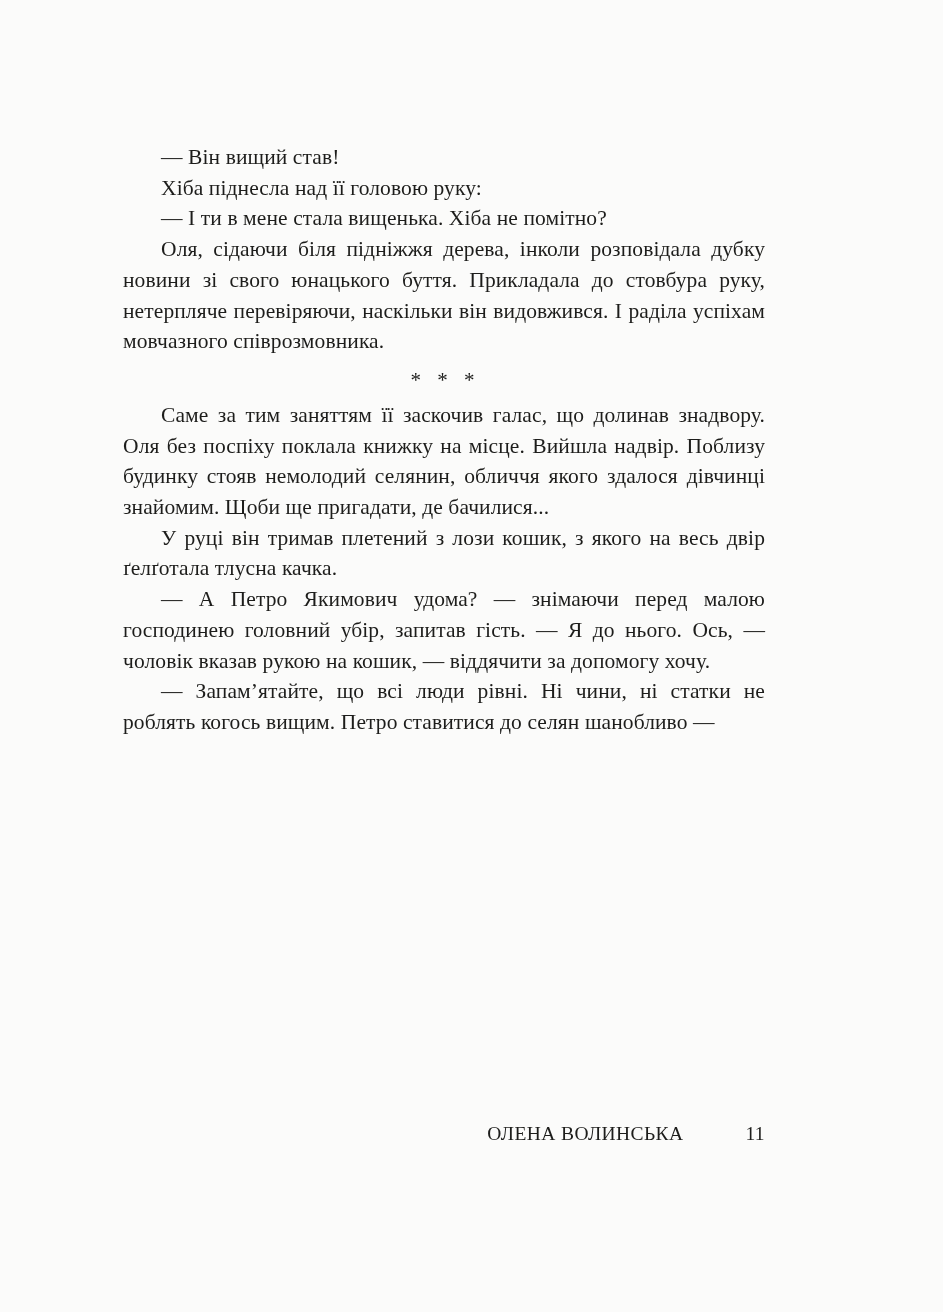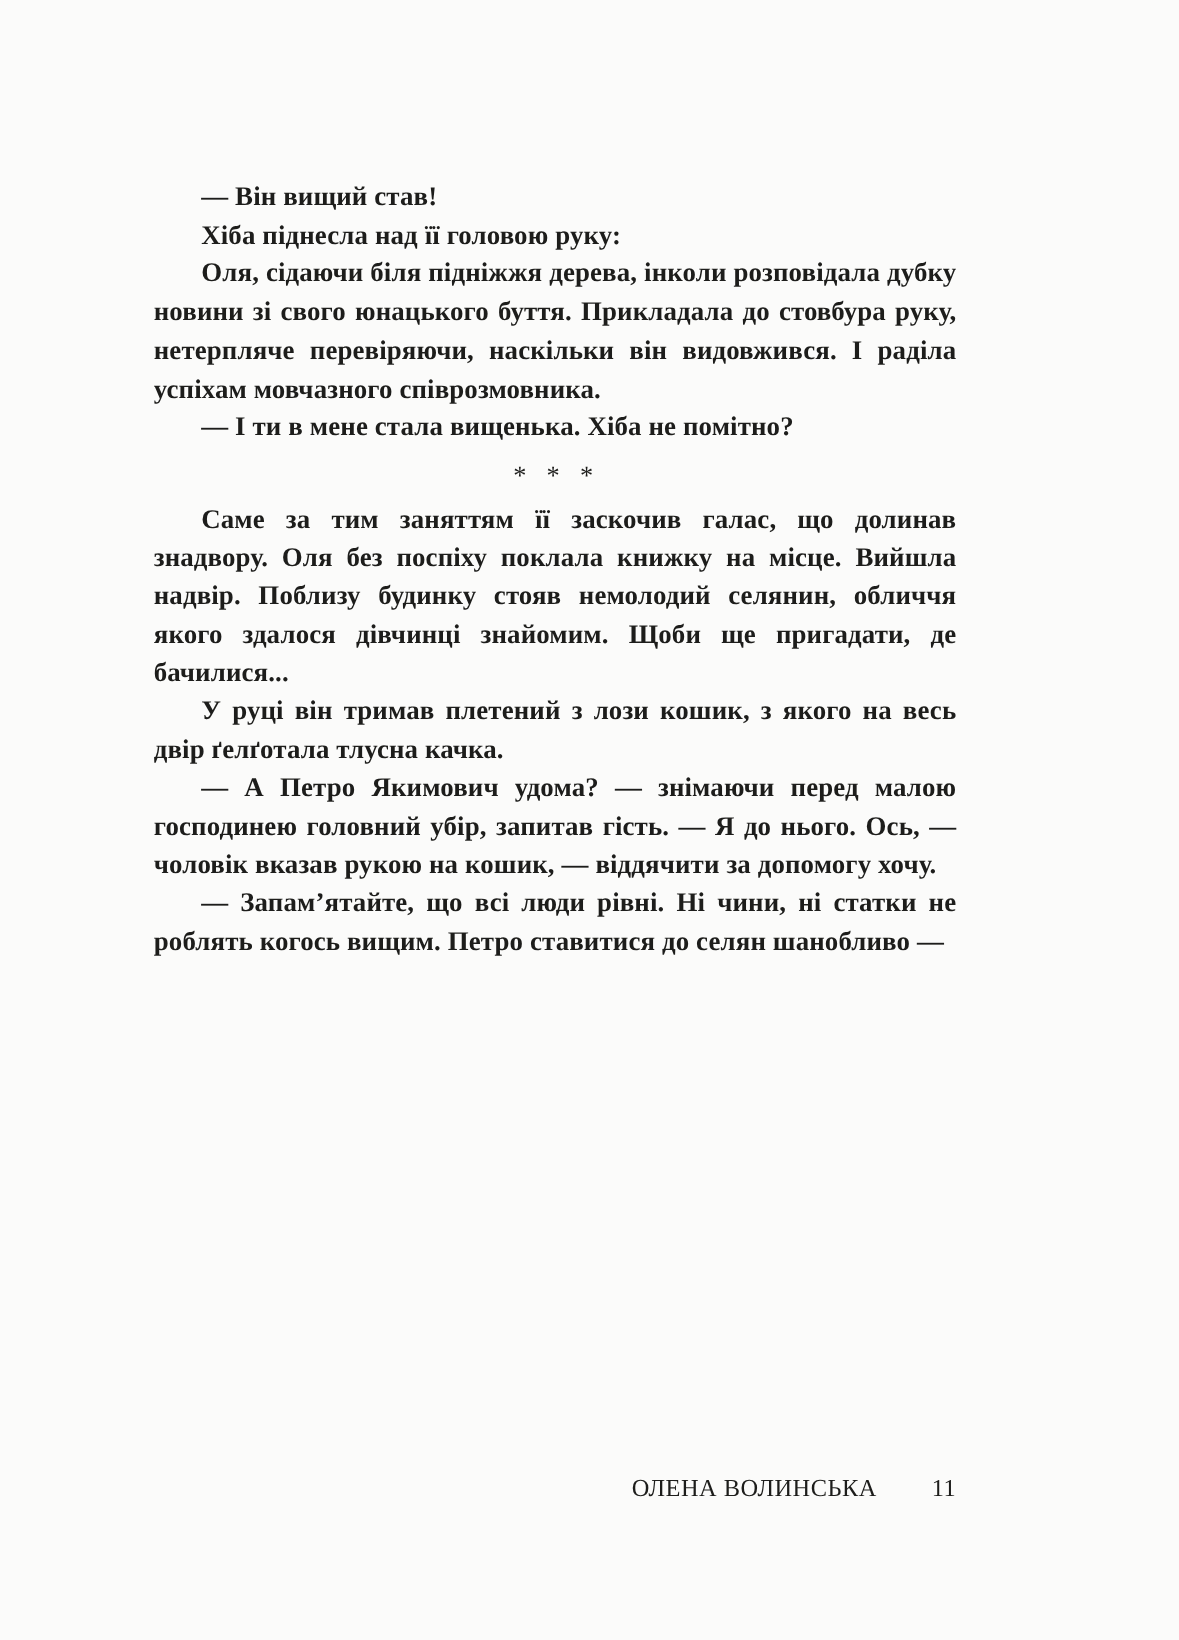--- a/index.html
+++ b/index.html
@@ -18,55 +18,54 @@
     top: 142px;
     width: 642px;
   }
   .text p {
     margin: 0;
     font-size: 21.5px;
     line-height: 30.7px;
     text-align: justify;
     text-indent: 38px;
     letter-spacing: 0.1px;
-    font-weight: bold;
   }
   .separator {
     text-align: center;
     font-size: 21px;
     line-height: 30px;
     letter-spacing: 3px;
     word-spacing: 5px;
     padding: 8px 0 5px 0;
     color: #1d1d1b;
   }
   .footer {
     position: absolute;
     left: 123px;
-    top: 1180px;
+    top: 1122px;
     width: 642px;
     display: flex;
     justify-content: flex-end;
     align-items: baseline;
-    gap: 44px;
+    gap: 62px;
     font-size: 19.5px;
     line-height: 24px;
     letter-spacing: 0.4px;
     color: #1d1d1b;
   }
 </style>
 </head>
 <body>
 
 <div class="sheet">
   <div class="text">
       <p>— Він вищий став!</p>
       <p>Хіба піднесла над її головою руку:</p>
+      <p>— І ти в мене стала вищенька. Хіба не помітно?</p>
       <p>Оля, сідаючи біля підніжжя дерева, інколи розповідала дубку новини зі свого юнацького буття. Прикладала до стовбура руку, нетерпляче перевіряючи, наскільки він видовжився. І раділа успіхам мовчазного співрозмовника.</p>
-      <p>— І ти в мене стала вищенька. Хіба не помітно?</p>
     </div>
 
   <div class="separator">* * *</div>
 
   <div class="text">
       <p>Саме за тим заняттям її заскочив галас, що долинав знадвору. Оля без поспіху поклала книжку на місце. Вийшла надвір. Поблизу будинку стояв немолодий селянин, обличчя якого здалося дівчинці знайомим. Щоби ще пригадати, де бачилися...</p>
       <p>У руці він тримав плетений з лози кошик, з якого на весь двір ґелґотала тлусна качка.</p>
       <p>— А Петро Якимович удома? — знімаючи перед малою господинею головний убір, запитав гість. — Я до нього. Ось, — чоловік вказав рукою на кошик, — віддячити за допомогу хочу.</p>
       <p>— Запам’ятайте, що всі люди рівні. Ні чини, ні статки не роблять когось вищим. Петро ставитися до селян шанобливо —</p>
     </div>

